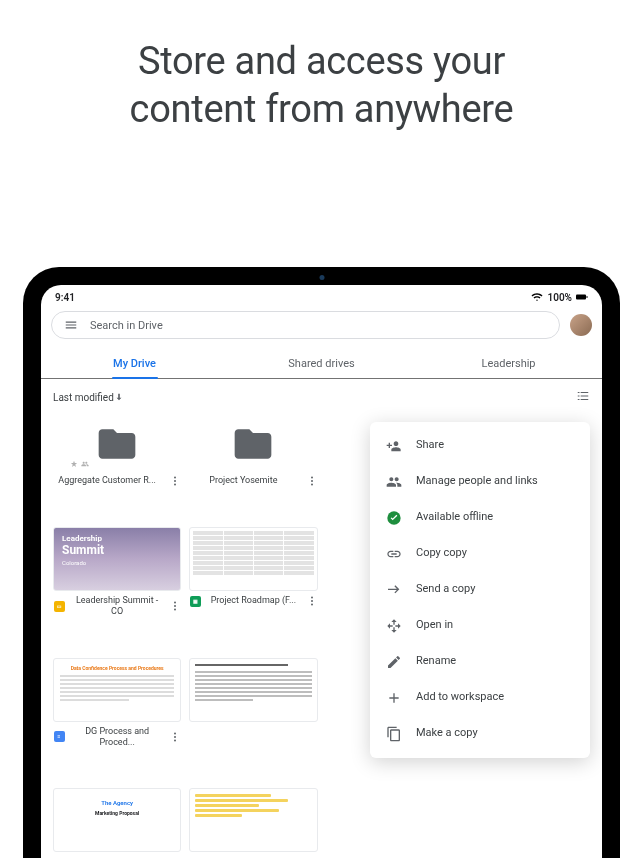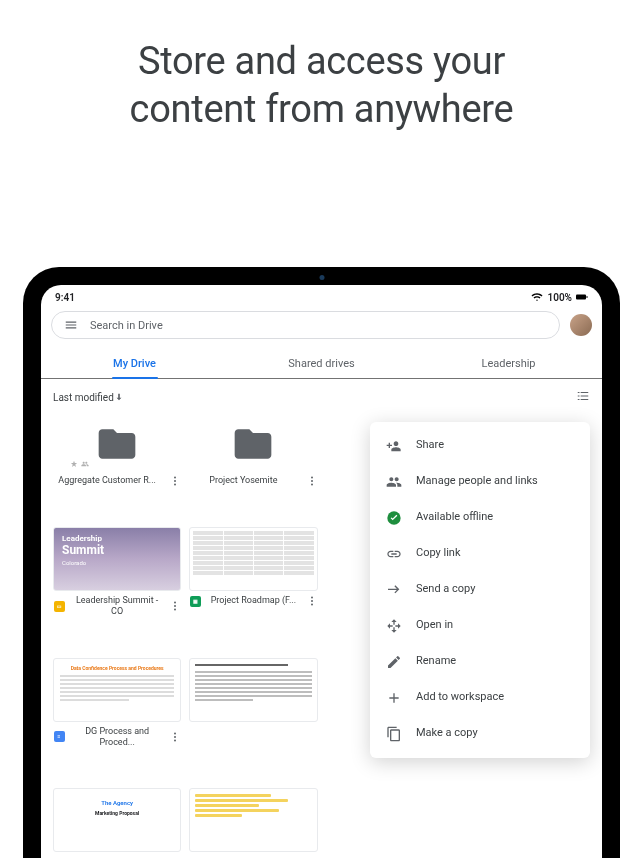--- a/index.html
+++ b/index.html
@@ -535,21 +535,21 @@
             </svg>
           </div>
         <span>Available offline</span>
       </div>
       <div class="ctx-item">
         <div class="ci-icon">
             <svg viewBox="0 0 24 24">
               <path d="M3.9 12c0-1.7 1.4-3.1 3.1-3.1h4V7H7c-2.8 0-5 2.2-5 5s2.2 5 5 5h4v-1.9H7c-1.7 0-3.1-1.4-3.1-3.1zM8 13h8v-2H8v2zm9-6h-4v1.9h4c1.7 0 3.1 1.4 3.1 3.1s-1.4 3.1-3.1 3.1h-4V17h4c2.8 0 5-2.2 5-5s-2.2-5-5-5z"></path>
             </svg>
           </div>
-        <span>Copy link</span>
+        <span>Copy copy</span>
       </div>
       <div class="ctx-item">
         <div class="ci-icon">
             <svg viewBox="0 0 24 24">
               <path d="M14 5l-1.4 1.4L16.2 10H3v2h13.2l-3.6 3.6L14 17l6-6z"></path>
             </svg>
           </div>
         <span>Send a copy</span>
       </div>
       <div class="ctx-item">

